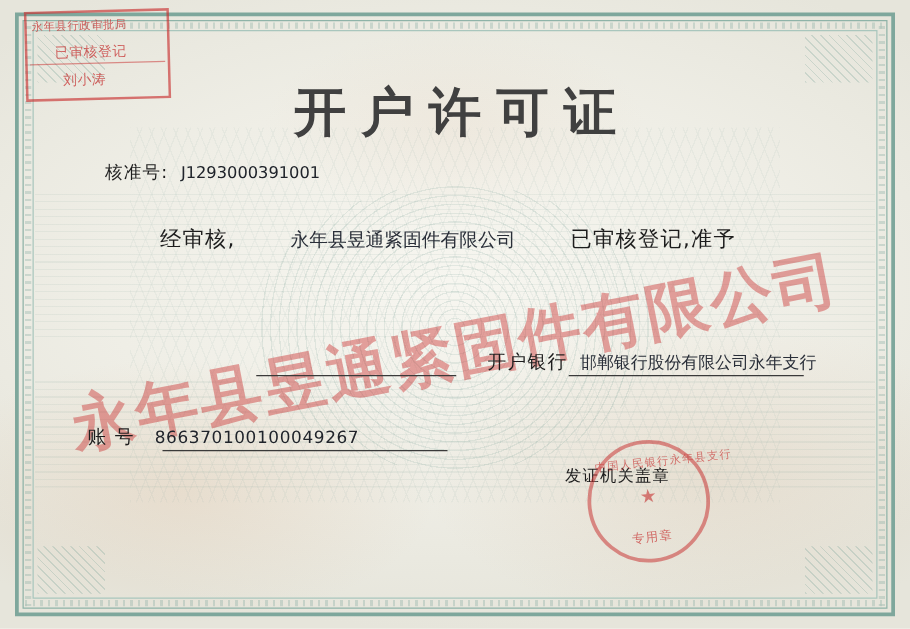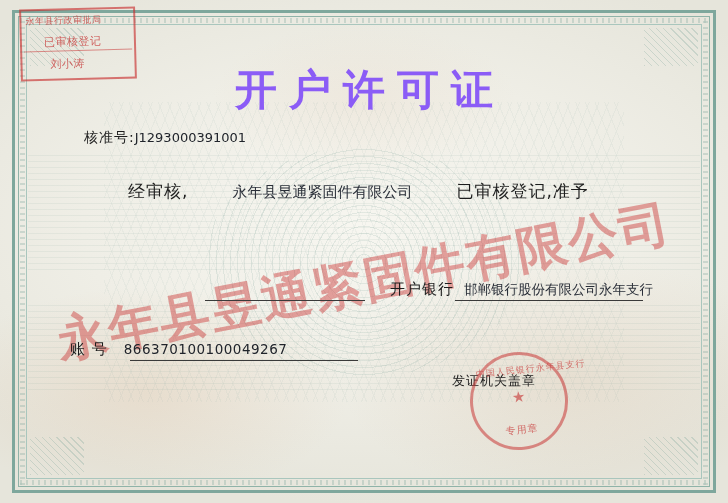--- a/index.html
+++ b/index.html
@@ -111,21 +111,21 @@
 
   
   .title {
     position: absolute;
     left: 0; right: 0;
     top: 62px;
     text-align: center;
     font-size: 42px;
     font-weight: 700;
     letter-spacing: 12px;
-    color: #8b5cf6;
+    color: #404040;
     font-family: "DejaVu Serif", "Liberation Serif", serif;
     text-indent: 12px;
   }
 
   
   .row {
     position: absolute;
     font-size: 14px;
     color: #1d1d1d;
     white-space: nowrap;
@@ -135,21 +135,21 @@
   .value {
     font-family: "DejaVu Sans", "Liberation Sans", sans-serif;
     color: #20242b;
   }
   .handwriting {
     font-family: "DejaVu Serif", "Liberation Serif", serif;
     color: #2a2f39;
   }
 
   .r-approve-no { left: 84px; top: 129px; }
-  .r-approve-no .value { margin-left: 0; font-size: 13px; }
+  .r-approve-no .value { margin-left: 10px; font-size: 13px; }
 
   .r-code { left: 489px; top: 129px; }
   .r-code .num-black { margin-left: 8px; }
   .r-code .num-red { color: #c0392b; font-weight: 600; letter-spacing: .5px; }
 
   .r-body1 { left: 128px; top: 180px; font-size: 17px; letter-spacing: 1px; }
   .r-body1 .company {
     display: inline-block;
     min-width: 268px;
     text-align: center;

